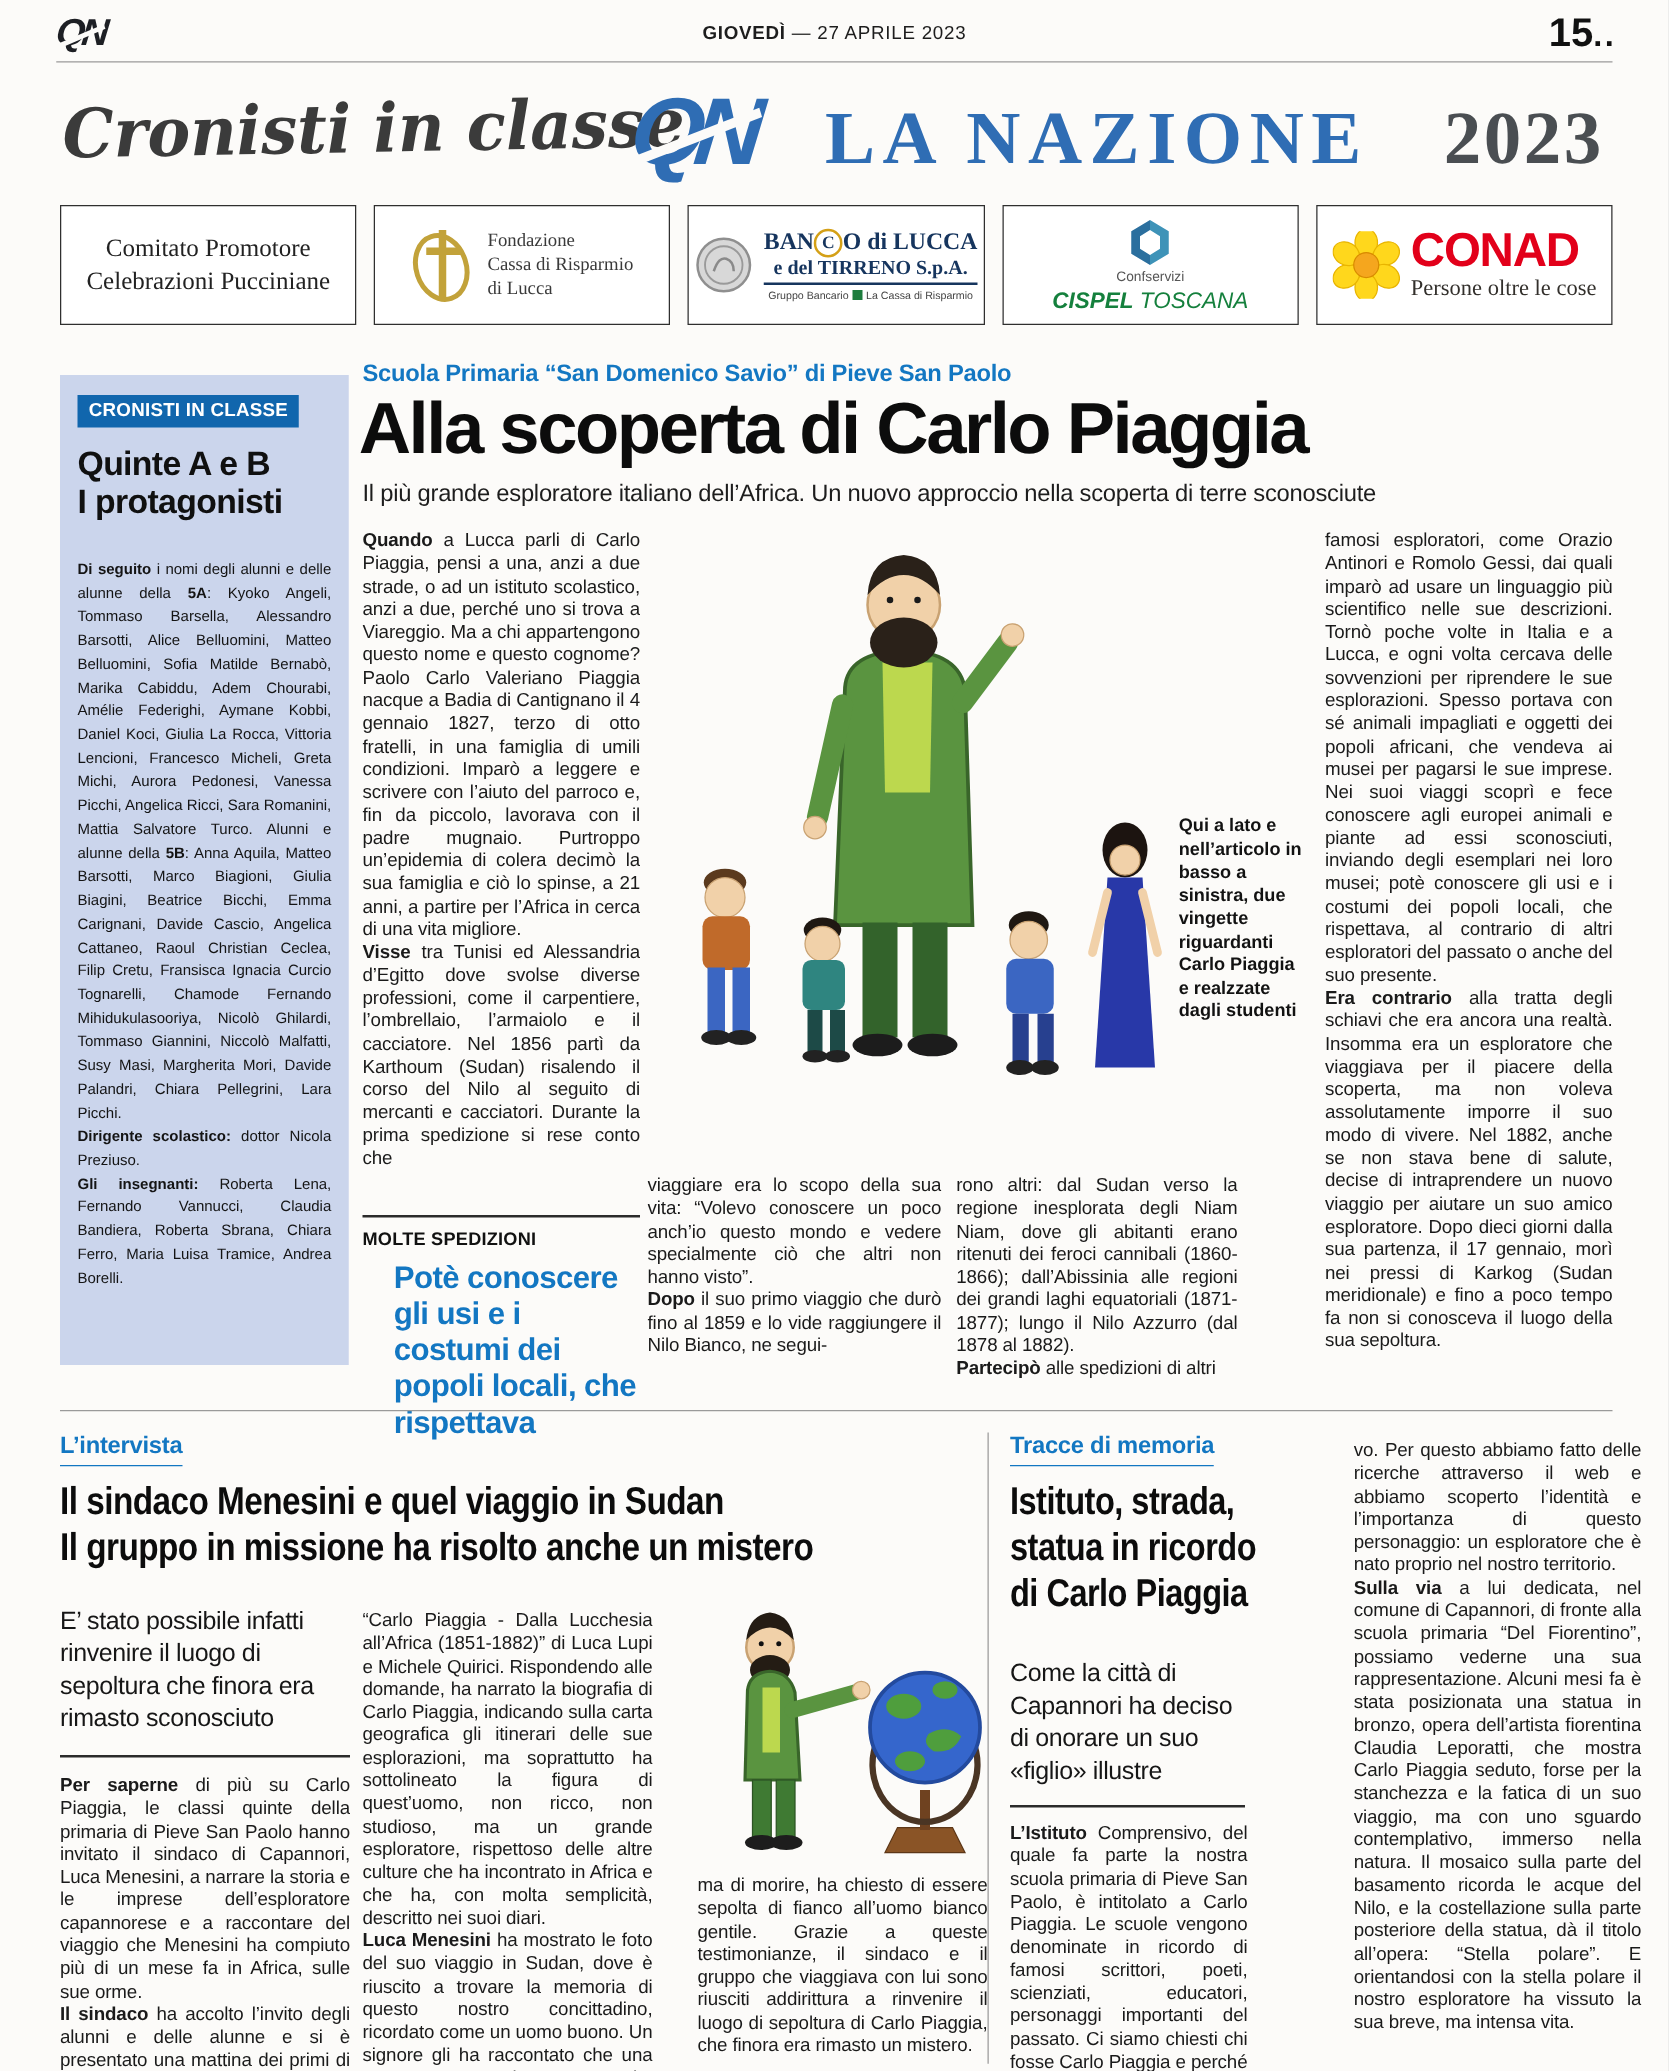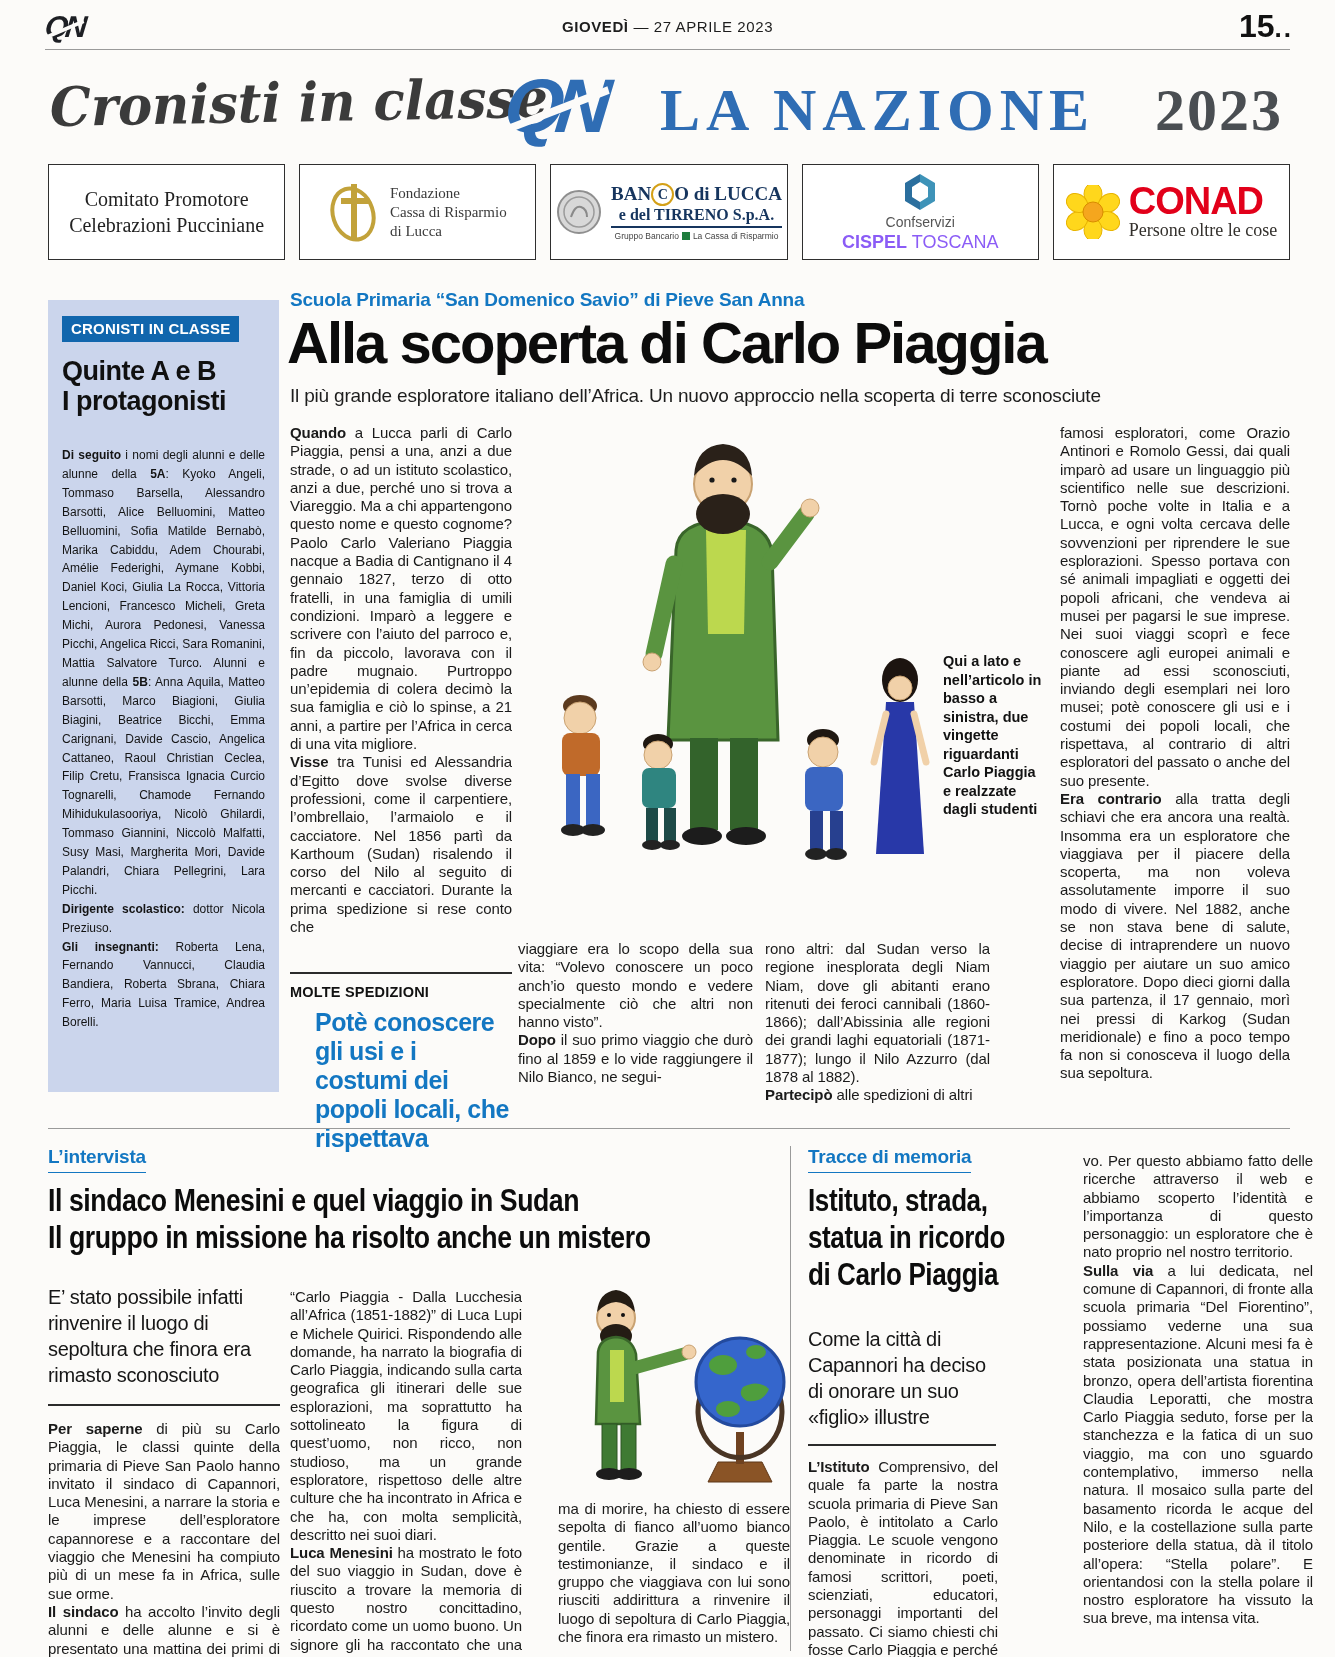--- a/index.html
+++ b/index.html
@@ -35,22 +35,22 @@
   .comitato{font:400 20px/26px "Liberation Serif",serif;color:#222;text-align:center;}
   .banco-text{font-family:"Liberation Serif",serif;color:#16355e;text-align:center;}
   .banco-l1{font-size:19px;font-weight:700;white-space:nowrap;}
   .banco-c{display:inline-block;width:19px;height:19px;line-height:19px;border:2px solid #d4a017;
            border-radius:50%;text-align:center;font-size:14px;vertical-align:1px;}
   .banco-l2{font-size:16px;font-weight:700;border-bottom:2px solid #16355e;padding-bottom:2px;white-space:nowrap;}
   .banco-sub{font:400 8.5px "Liberation Sans",sans-serif;color:#444;margin-top:3px;white-space:nowrap;}
   .sq{display:inline-block;width:8px;height:8px;background:#1e7d3e;margin:0 3px;vertical-align:-1px;}
   .fond-text{font:400 15px/19px "Liberation Serif",serif;color:#3a3a3a;}
   .cispel-box{display:flex;flex-direction:column;align-items:center;gap:2px;}
-  .cispel-sub{font-size:14px;color:#555;}
-  .cispel-name{font-size:18px;color:#8b5cf6;}
+  .cispel-sub{font-size:11px;color:#555;}
+  .cispel-name{font-size:18px;color:#15803d;font-style:italic;}
   .cispel-name b{font-weight:800;}
   .conad-name{font:900 38px/36px "Liberation Sans",sans-serif;color:#e2001a;letter-spacing:-1px;}
   .conad-tag{font:400 18px "Liberation Serif",serif;color:#33302c;margin-top:1px;}
 
   
   .sidebar{position:absolute;left:48px;top:300px;width:231px;height:792px;background:#cbd5ec;
            box-sizing:border-box;padding:16px 14px;overflow:hidden;}
   .badge{display:inline-block;background:#1166ad;color:#fff;font:800 15px "Liberation Sans",sans-serif;
          padding:4px 9px 5px;letter-spacing:.2px;}
   .sb-title{font:800 27px/30px "Liberation Sans",sans-serif;color:#101010;margin-top:14px;letter-spacing:-.5px;}
@@ -170,21 +170,21 @@
       <div>Quinte A e B</div>
       <div>I protagonisti</div>
     </div>
     <div class="sb-body">
       <p><b>Di seguito</b><span> i nomi degli alunni e delle alunne della </span><b>5A</b><span>: Kyoko Angeli, Tommaso Barsella, Alessandro Barsotti, Alice Belluomini, Matteo Belluomini, Sofia Matilde Bernabò, Marika Cabiddu, Adem Chourabi, Amélie Federighi, Aymane Kobbi, Daniel Koci, Giulia La Rocca, Vittoria Lencioni, Francesco Micheli, Greta Michi, Aurora Pedonesi, Vanessa Picchi, Angelica Ricci, Sara Romanini, Mattia Salvatore Turco. Alunni e alunne della </span><b>5B</b><span>: Anna Aquila, Matteo Barsotti, Marco Biagioni, Giulia Biagini, Beatrice Bicchi, Emma Carignani, Davide Cascio, Angelica Cattaneo, Raoul Christian Ceclea, Filip Cretu, Fransisca Ignacia Curcio Tognarelli, Chamode Fernando Mihidukulasooriya, Nicolò Ghilardi, Tommaso Giannini, Niccolò Malfatti, Susy Masi, Margherita Mori, Davide Palandri, Chiara Pellegrini, Lara Picchi.</span></p>
       <p><b>Dirigente scolastico:</b><span> dottor Nicola Preziuso.</span></p>
       <p><b>Gli insegnanti:</b><span> Roberta Lena, Fernando Vannucci, Claudia Bandiera, Roberta Sbrana, Chiara Ferro, Maria Luisa Tramice, Andrea Borelli.</span></p>
     </div>
   </div>
 
-  <div class="abs kicker" style="left:290px;top:289px;">Scuola Primaria “San Domenico Savio” di Pieve San Anna</div>
+  <div class="abs kicker" style="left:290px;top:289px;">Scuola Primaria “San Domenico Savio” di Pieve San Paolo</div>
   <div class="abs deck" style="left:290px;top:385px;">Il più grande esploratore italiano dell’Africa. Un nuovo approccio nella scoperta di terre sconosciute</div>
   <div class="abs headline-main" style="left:287px;top:314px;">Alla scoperta di Carlo Piaggia</div>
 
   <div class="col bodytext" style="left:290px;top:424px;width:222px;height:542px;">
     <p><b>Quando</b><span> a Lucca parli di Carlo Piaggia, pensi a una, anzi a due strade, o ad un istituto scolastico, anzi a due, perché uno si trova a Viareggio. Ma a chi appartengono questo nome e questo cognome? Paolo Carlo Valeriano Piaggia nacque a Badia di Cantignano il 4 gennaio 1827, terzo di otto fratelli, in una famiglia di umili condizioni. Imparò a leggere e scrivere con l’aiuto del parroco e, fin da piccolo, lavorava con il padre mugnaio. Purtroppo un’epidemia di colera decimò la sua famiglia e ciò lo spinse, a 21 anni, a partire per l’Africa in cerca di una vita migliore.</span></p>
     <p><b>Visse</b><span> tra Tunisi ed Alessandria d’Egitto dove svolse diverse professioni, come il carpentiere, l’ombrellaio, l’armaiolo e il cacciatore. Nel 1856 partì da Karthoum (Sudan) risalendo il corso del Nilo al seguito di mercanti e cacciatori. Durante la prima spedizione si rese conto che</span></p>
   </div>
 
   <div class="abs rubric-block" style="left:290px;top:972px;width:222px;">
     <div class="rubric">MOLTE SPEDIZIONI</div>

